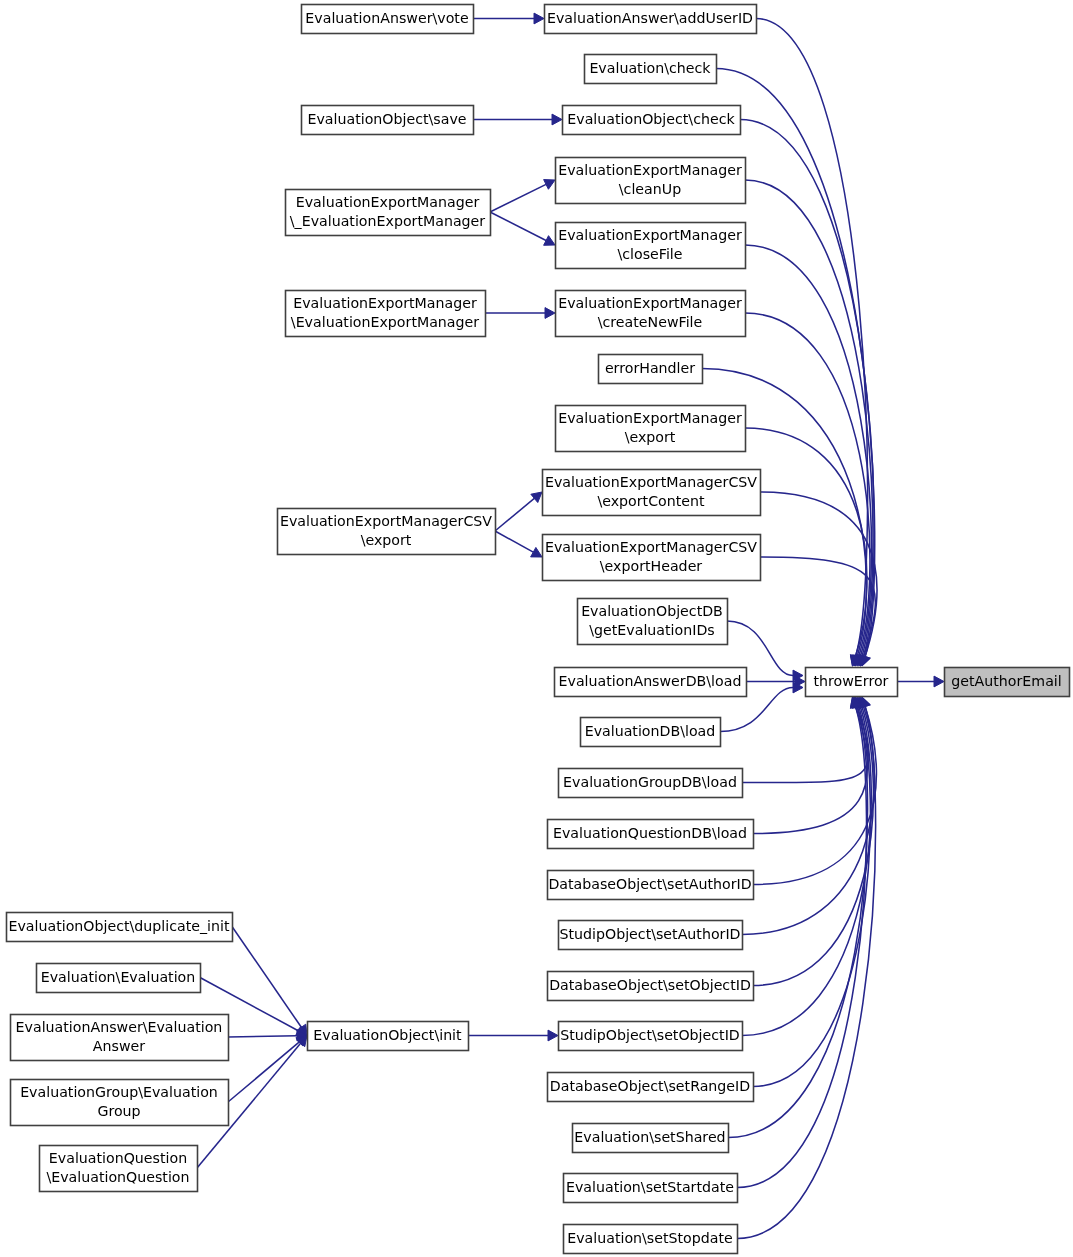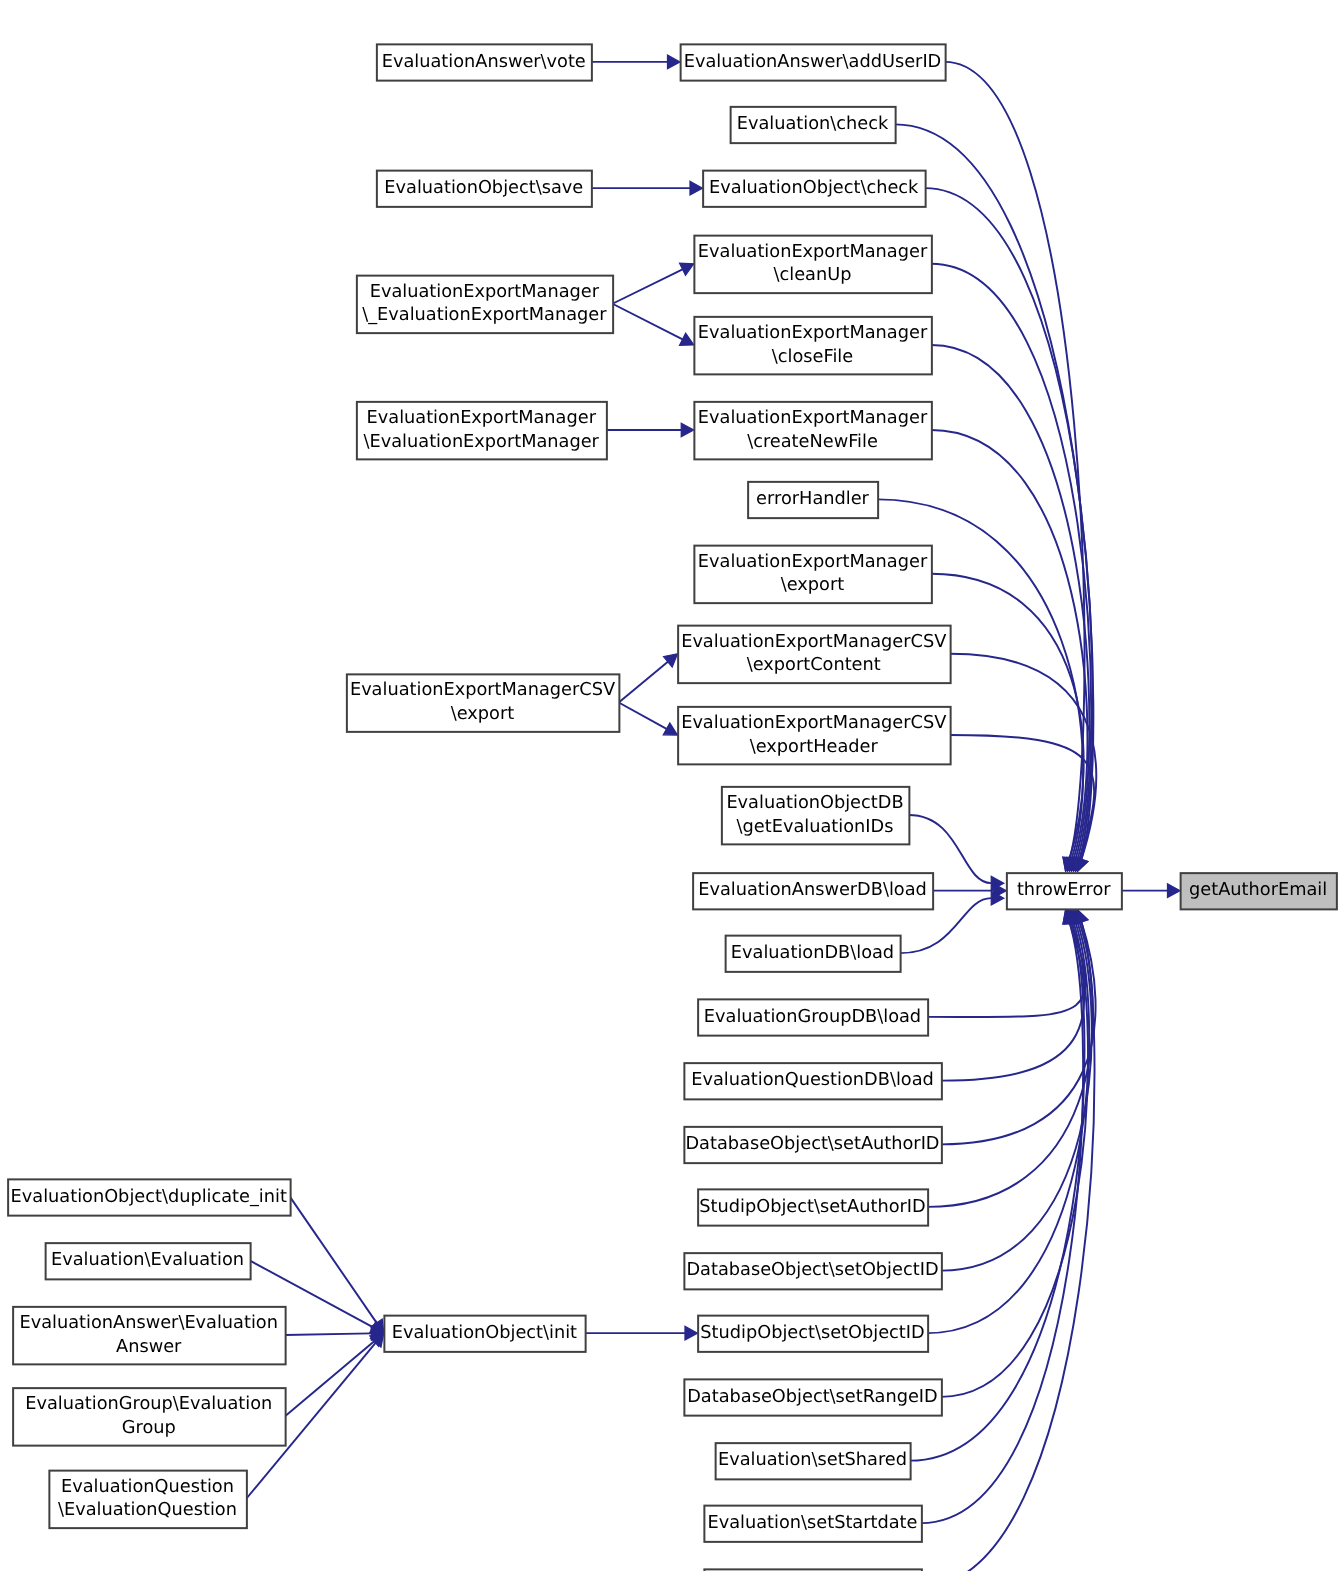--- a/index.html
+++ b/index.html
@@ -1,18 +1,18 @@
 <!DOCTYPE html>
 <html><head>
 <meta charset="utf-8">
 <style>
   html,body{margin:0;padding:0;background:#ffffff;}
   body{width:1073px;height:1257px;overflow:hidden;
        font-family:"DejaVu Sans","Liberation Sans",sans-serif;}
-  #graph{position:relative;width:1073px;height:1059px;margin-top:31px;}
+  #graph{position:relative;width:1073px;height:1059px;}
   svg{display:block;}
   .nodebox{fill:#ffffff;stroke:#404040;stroke-width:1.6;}
   .nodebox.focus{fill:#bfbfbf;stroke:#404040;stroke-width:1.6;}
   .nodelabel{font-family:"DejaVu Sans","Liberation Sans",sans-serif;
              font-size:14.2px;fill:#000000;text-anchor:middle;
              dominant-baseline:middle;}
   .edge{fill:none;stroke:#26268c;stroke-width:1.55;}
   .arrow{fill:#26268c;stroke:#26268c;stroke-width:1;}
 </style>
 </head>

